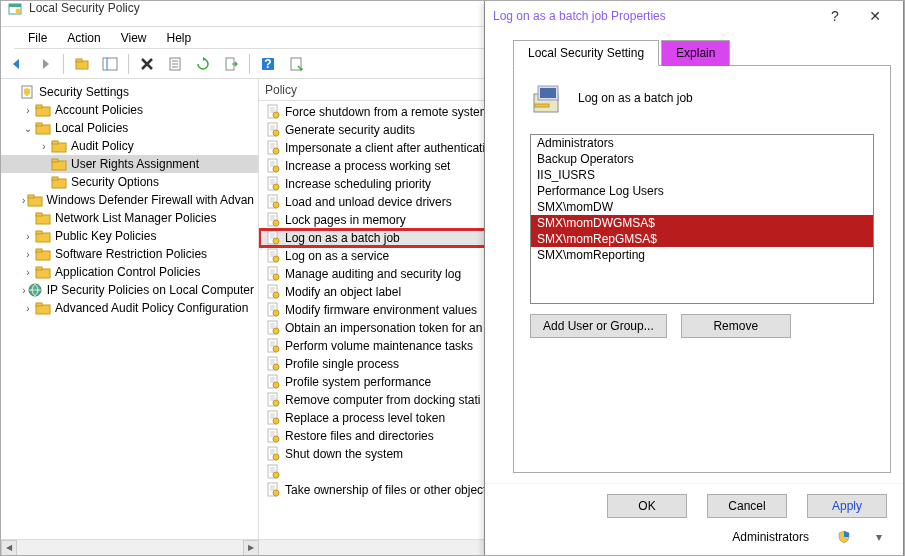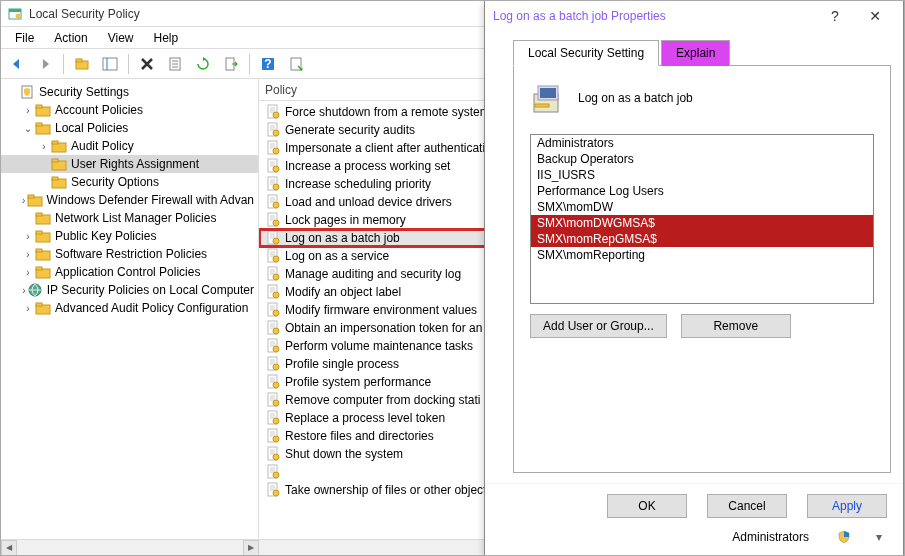--- a/index.html
+++ b/index.html
@@ -1,23 +1,23 @@
 <!DOCTYPE html>
 <html><head>
   <meta charset="utf-8">
   <style>
     * { box-sizing: border-box; margin: 0; padding: 0; font-family: 'Segoe UI', Tahoma, sans-serif; font-size: 12px; }
     body { width: 905px; height: 556px; background: #fff; position: relative; overflow: hidden; border: 1px solid #aaa; }
     
     
-    .title-bar { height: 26px; display: flex; align-items: center; padding: 0 6px; background: #fff; border-bottom: 1px solid #ddd; }
+    .title-bar { height: 26px; display: flex; padding: 0 6px; background: #fff; border-bottom: 1px solid #ddd; }
     .title-bar .app-icon { width: 16px; height: 16px; margin-right: 6px; display: flex; align-items: center; justify-content: center; }
     .title-bar-text { color: #333; }
     
-    .menu-bar { height: 22px; display: flex; align-items: center; padding: 0 4px; border-bottom: 1px solid #ddd; }
+    .menu-bar { height: 22px; display: flex; align-items: center; padding: 0 4px; border-bottom: 1px solid #ddd; margin-left: 13px; }
     .menu-item { padding: 2px 10px; cursor: default; }
     
     .toolbar { height: 30px; display: flex; align-items: center; padding: 0 4px; gap: 4px; border-bottom: 1px solid #ddd; }
     .toolbar-btn { width: 24px; height: 24px; display: flex; align-items: center; justify-content: center; }
     .toolbar-sep { width: 1px; height: 20px; background: #ccc; margin: 0 2px; }
     
     .main-area { display: flex; height: calc(100% - 78px - 16px); }
     
     .tree-panel { width: 258px; border-right: 1px solid #ddd; overflow: hidden; padding: 4px 0; }
     .tree-node { display: flex; align-items: center; height: 18px; padding-right: 4px; white-space: nowrap; }

